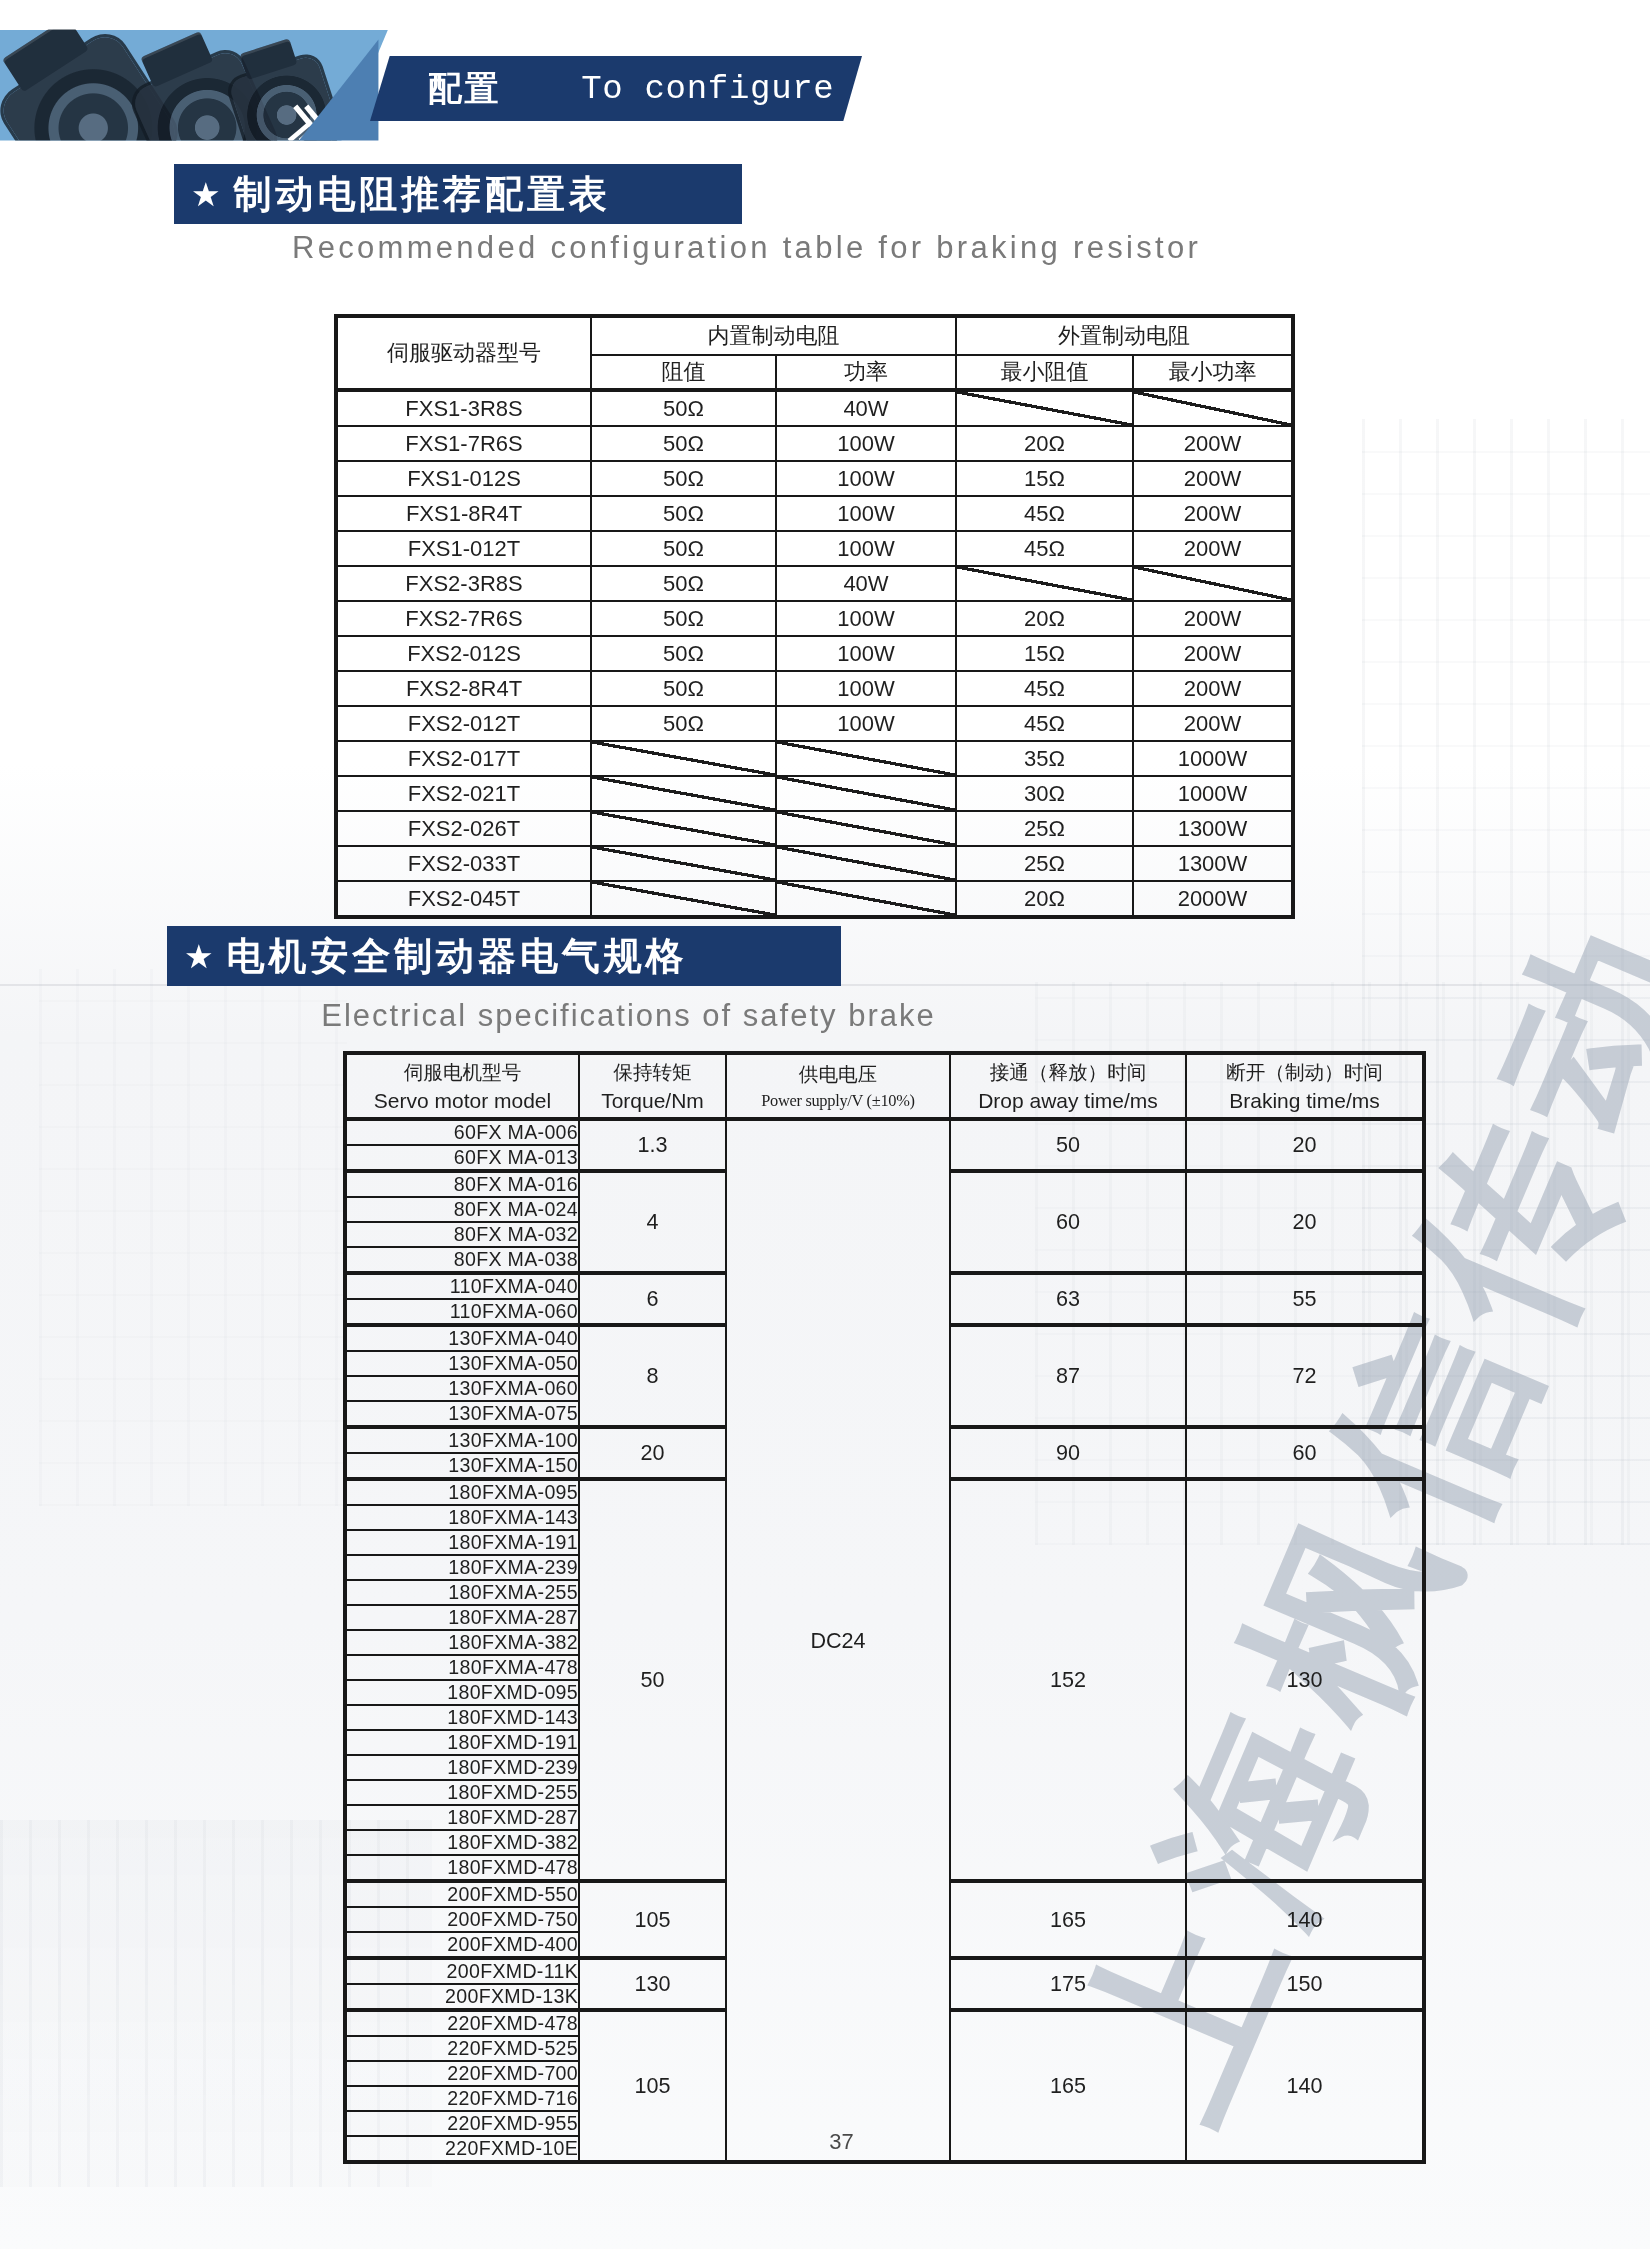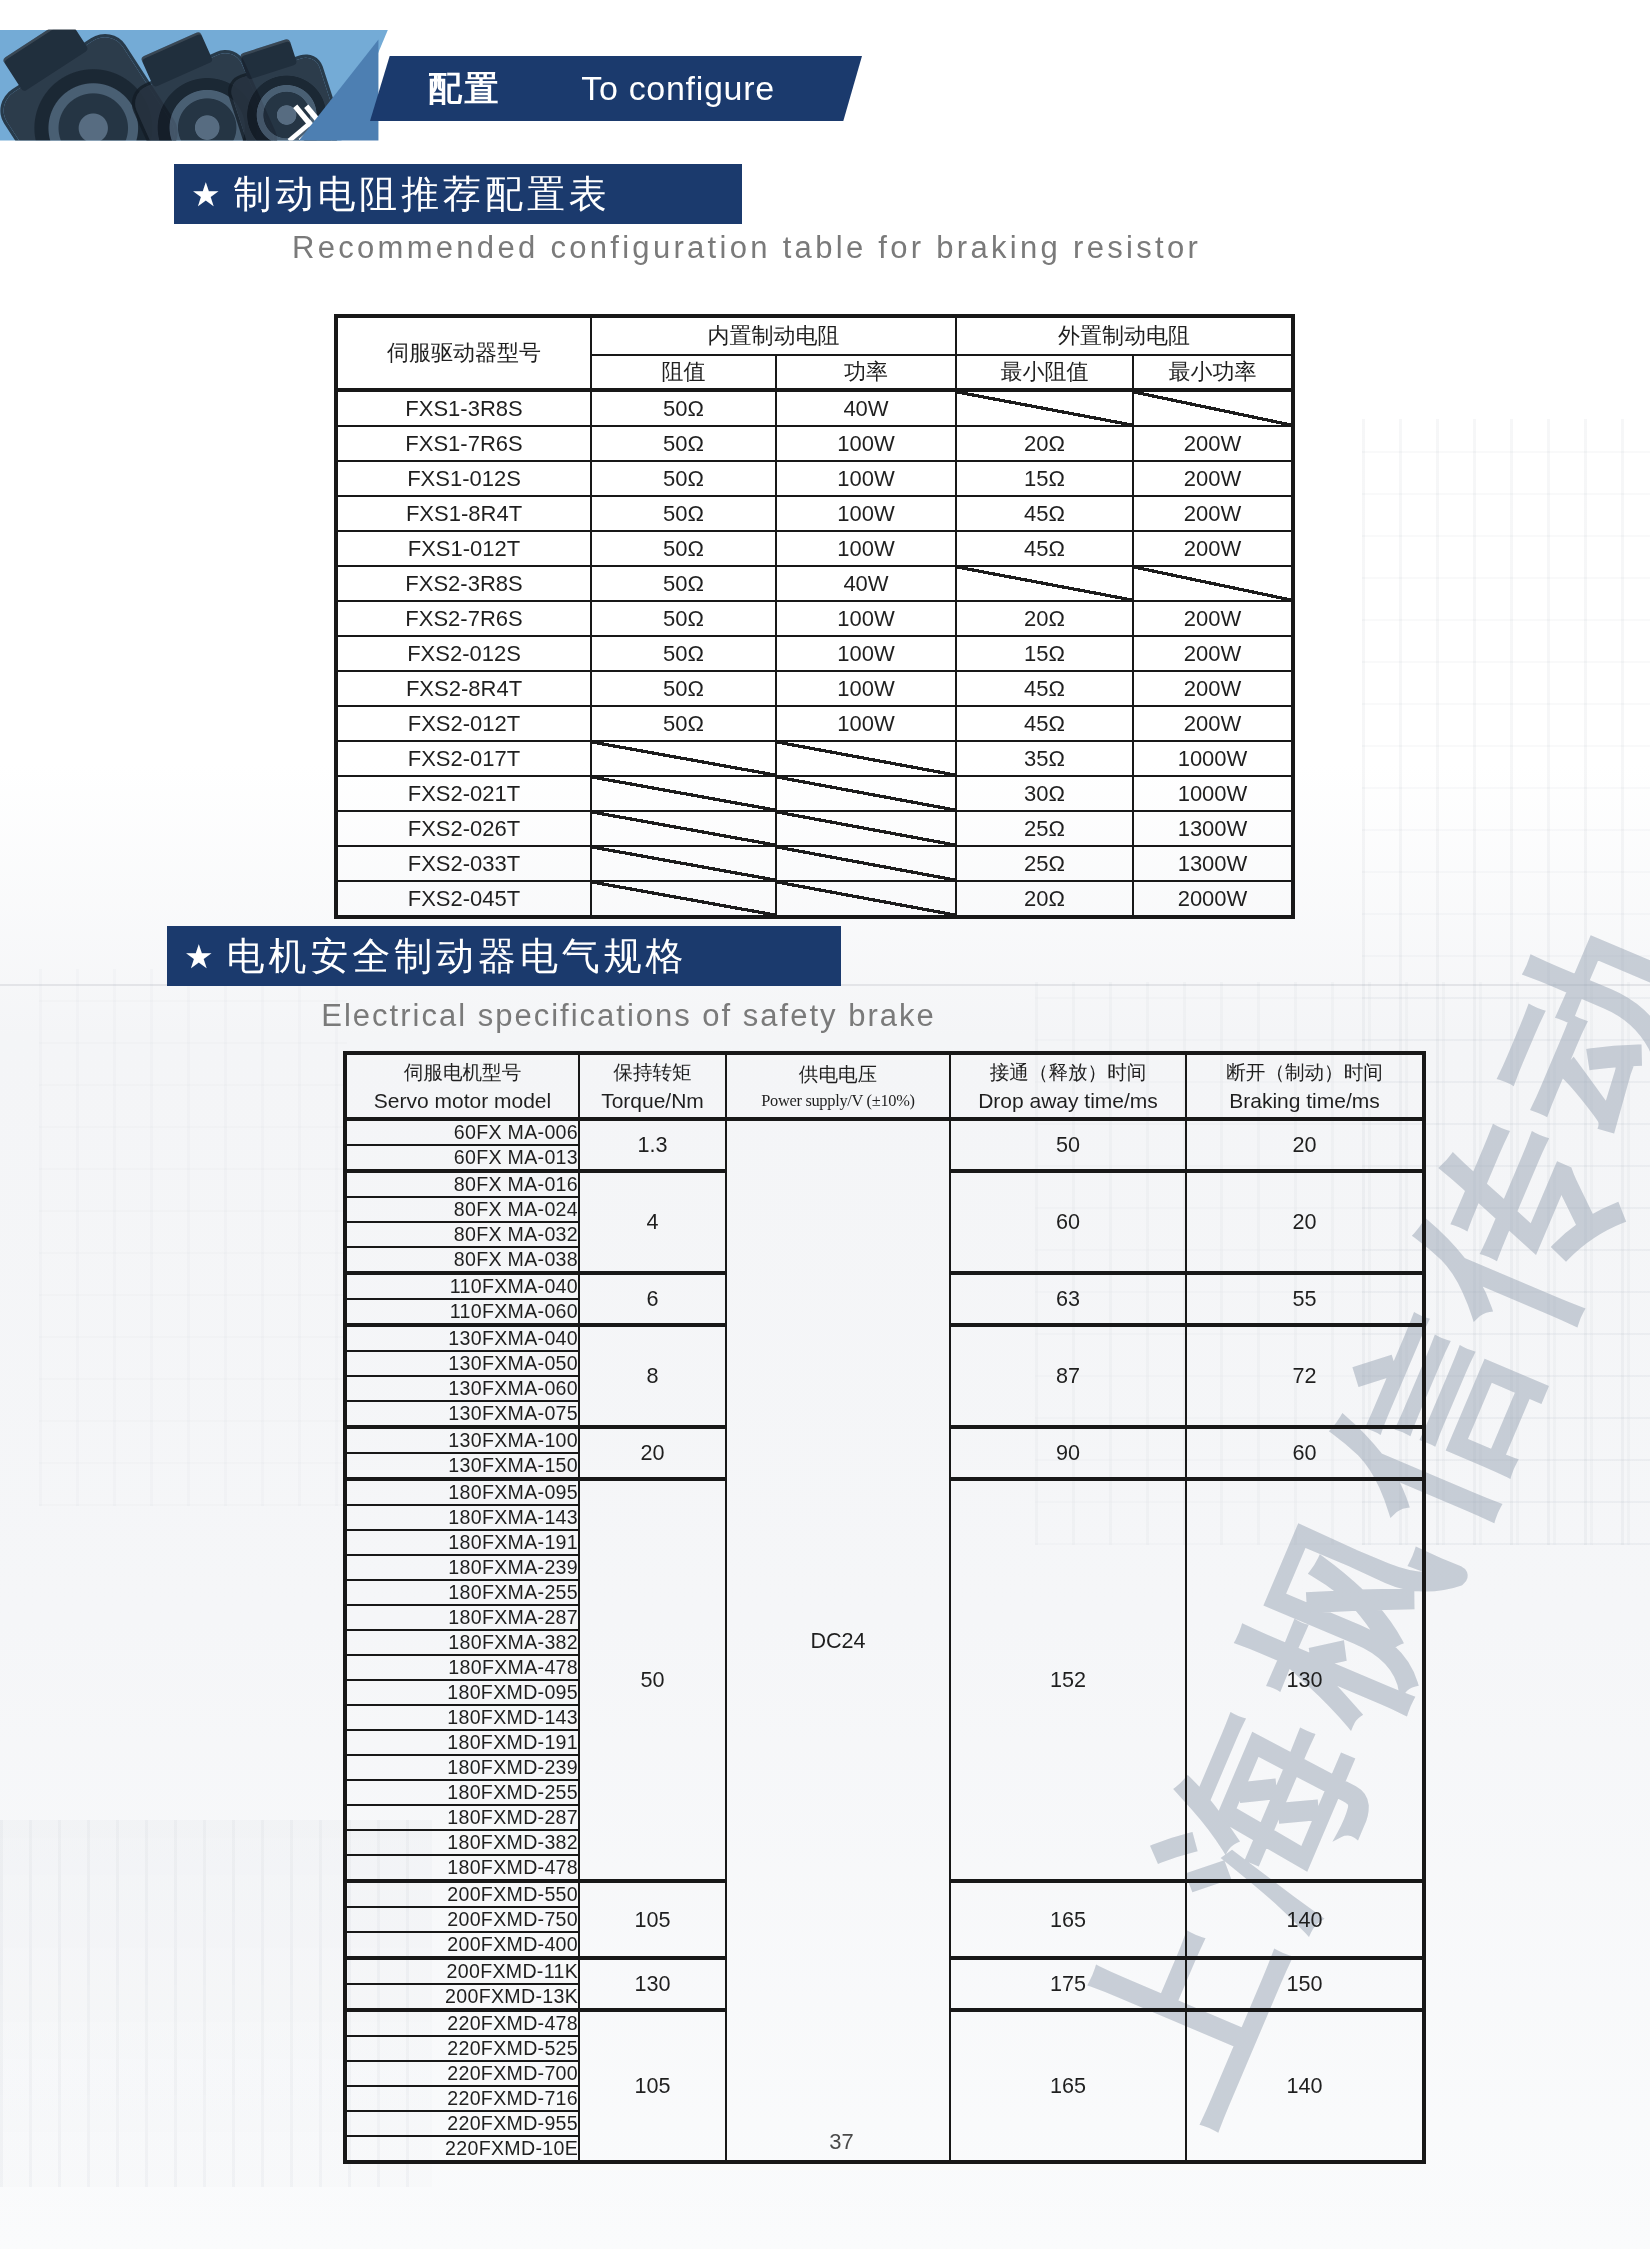--- a/index.html
+++ b/index.html
@@ -47,38 +47,38 @@
     background:var(--mid-blue,#4d7fb2);
     clip-path:polygon(91% 9%,16% 100%,91% 100%);
   }
   .banner-dark{
     position:absolute;z-index:4;left:370px;top:56px;width:492px;height:65px;
     background:var(--navy,#1b3a6d);
     clip-path:polygon(4% 0,100% 0,96.2% 100%,0 100%);
     display:flex;align-items:center;color:#fff;
   }
   .banner-dark .zh{margin-left:58px;font-size:34px;font-weight:600;letter-spacing:2.6px;}
-  .banner-dark .en{margin-left:80px;font-size:34px;font-weight:500;letter-spacing:0.7px;}
+  .banner-dark .en{margin-left:80px;font-size:34px;font-weight:500;letter-spacing:0.7px;font-family:Liberation Mono, monospace;}
   .motor{position:absolute;border-radius:16%;
     background:radial-gradient(circle at 50% 56%,
       #55677a 0 14%, #1f2b38 15% 34%, #46586b 35% 44%, #141d27 45% 58%, #27323f 59% 100%);
     box-shadow:0 0 0 3.3px rgba(20,28,38,0.85);opacity:.92;}
   .motor .cap{position:absolute;left:22%;top:-26%;width:56%;height:30%;
     background:#1a2430;border-radius:3.9px;box-shadow:inset 0 2.6px 0 rgba(255,255,255,0.12);}
   .chevron-wrap{position:absolute;left:280px;top:68px;width:46px;height:56px;transform:skewX(-10deg);}
   .chev{position:absolute;top:11.8px;width:22px;height:22px;
     border-top:5.9px solid #fff;border-right:5.9px solid #fff;transform:rotate(45deg);}
   .chev.c1{left:0;} .chev.c2{left:11px;}
   
   .sec-title{
     position:absolute;z-index:5;background:var(--navy,#1b3a6d);color:#fff;
     display:flex;align-items:center;height:60px;padding:0 17px;box-sizing:border-box;
   }
   .sec-title .star{font-size:33px;margin-right:13px;}
-  .sec-title .txt{font-size:38px;font-weight:normal;letter-spacing:3.9px;white-space:nowrap;}
+  .sec-title .txt{font-size:38px;font-weight:bold;letter-spacing:3.9px;white-space:nowrap;}
   .sec-sub{
     position:absolute;z-index:5;color:#7a7a7a;text-align:center;
     font-size:31px;letter-spacing:3.3px;white-space:nowrap;
   }
   
   table{border-collapse:collapse;table-layout:fixed;position:absolute;z-index:4;background:transparent;}
   td,th{border:2px solid #181818;text-align:center;vertical-align:middle;
     font-weight:normal;padding:0;overflow:hidden;}
   table.t1{left:334px;top:274px;width:958px;margin-top:40px;}
   table.t2{left:343px;top:1051px;width:1079px;}

